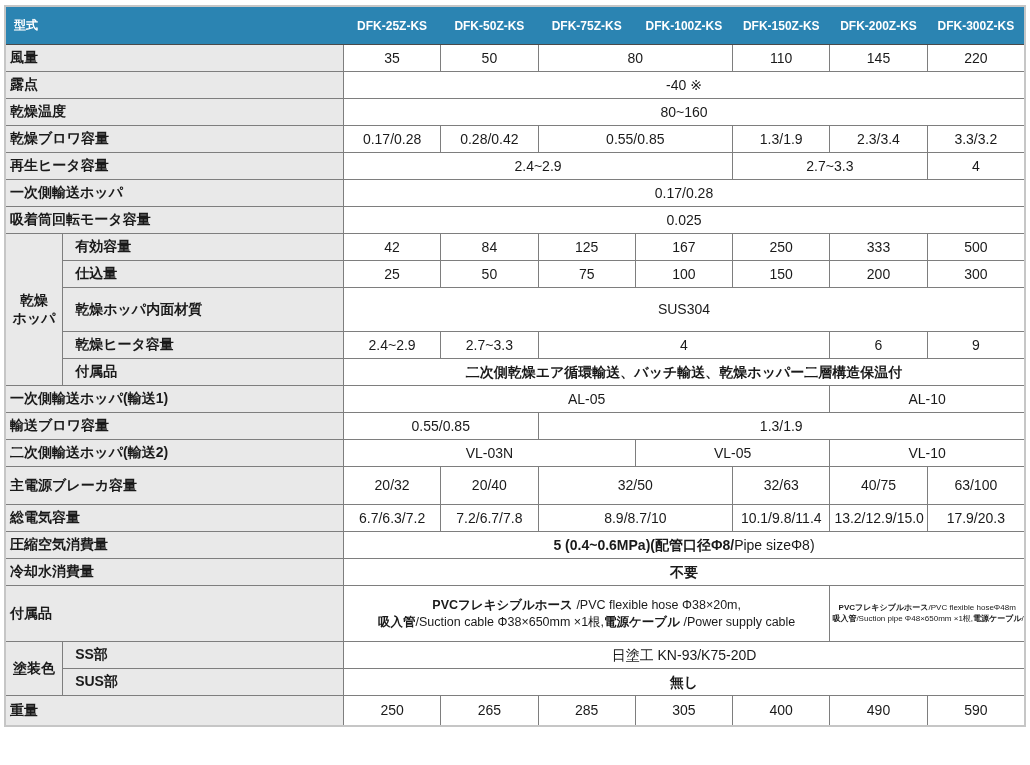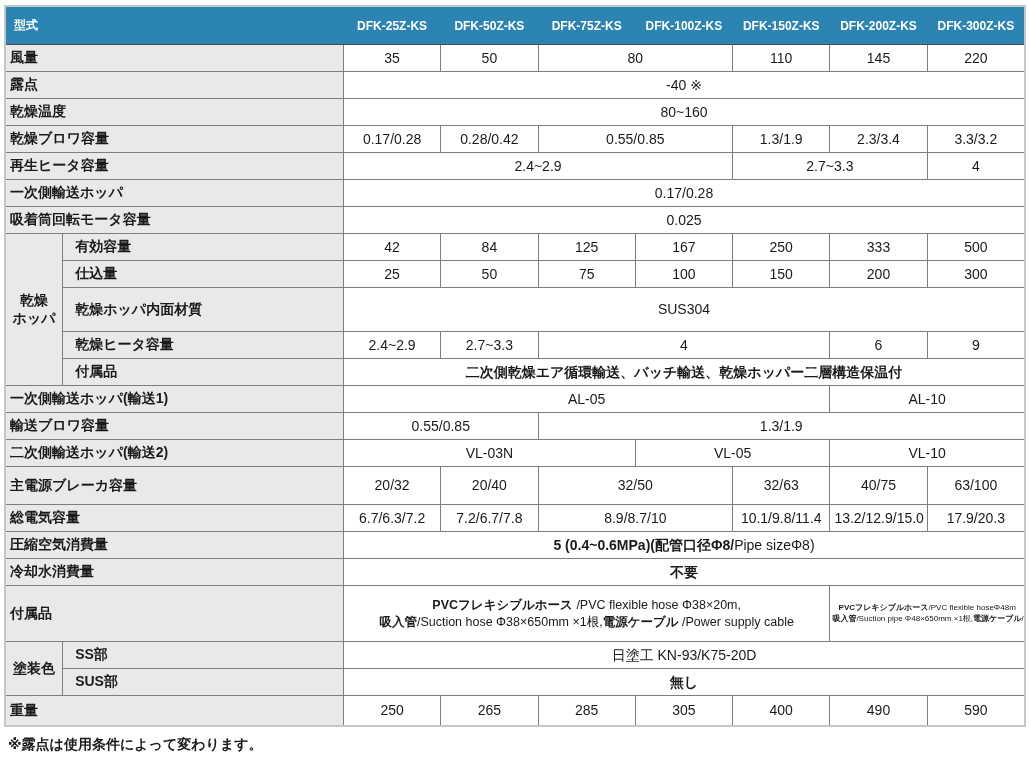--- a/index.html
+++ b/index.html
@@ -191,21 +191,21 @@
             <td colspan="7" class="val"><span class="b">5 (0.4~0.6MPa)(配管口径Φ8/</span><span>Pipe sizeΦ8)</span></td>
           </tr>
           <tr>
             <th class="row-label" colspan="2">冷却水消費量</th>
             <td colspan="7" class="val b">不要</td>
           </tr>
           <tr class="h56">
             <th class="row-label" colspan="2">付属品</th>
             <td colspan="5" class="val acc1">
               <div><span class="b">PVCフレキシブルホース </span><span>/PVC flexible hose Φ38×20m,</span></div>
-              <div><span class="b">吸入管</span><span>/Suction hose Φ38×650mm ×1根,</span><span class="b">電源ケーブル </span><span>/Power supply cable</span></div>
+              <div><span class="b">吸入管</span><span>/Suction cable Φ38×650mm ×1根,</span><span class="b">電源ケーブル </span><span>/Power supply cable</span></div>
             </td>
             <td colspan="2" class="val small">
               <div><span class="b">PVCフレキシブルホース</span><span>/PVC flexible hoseΦ48m</span></div>
               <div><span class="b">吸入管</span><span>/Suction pipe Φ48×650mm ×1根,</span><span class="b">電源ケーブル</span><span>/Power supply cable</span></div>
             </td>
           </tr>
           <tr>
             <th rowspan="2" class="group-label">塗装色</th>
             <th class="row-label sub">SS部</th>
             <td colspan="7" class="val">日塗工 KN-93/K75-20D</td>
@@ -220,14 +220,13 @@
             <td class="val">265</td>
             <td class="val">285</td>
             <td class="val">305</td>
             <td class="val">400</td>
             <td class="val">490</td>
             <td class="val">590</td>
           </tr>
         </tbody>
     </table>
   </div>
-  <div class="footnote">※露点は使用条件によって変わります。</div>
 </div>
 
 </body></html>

